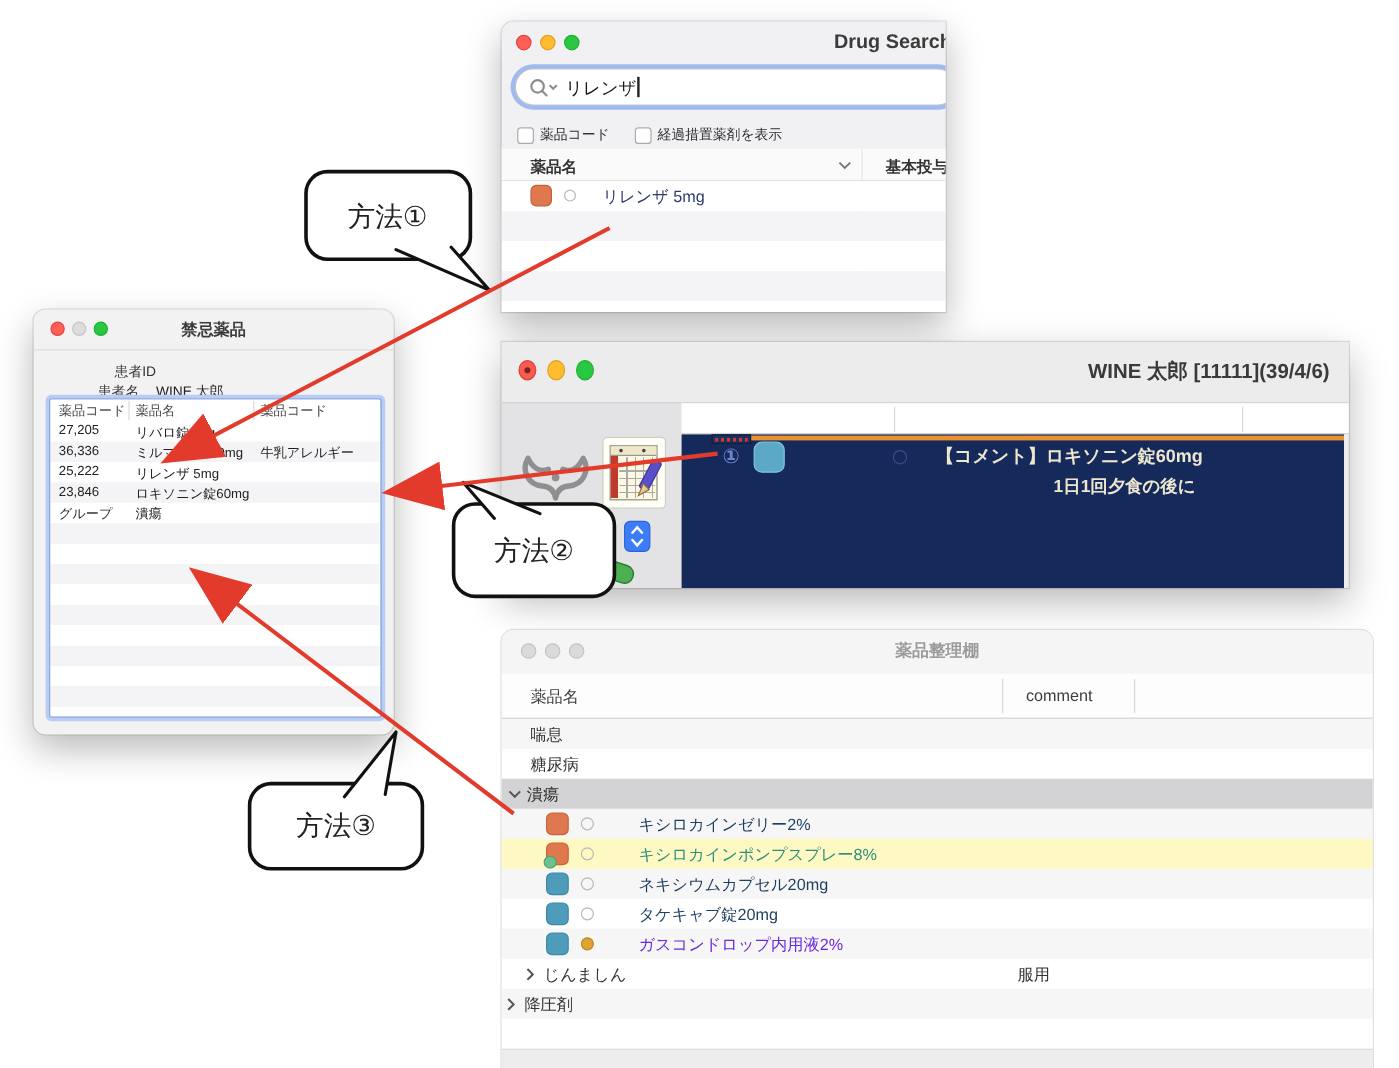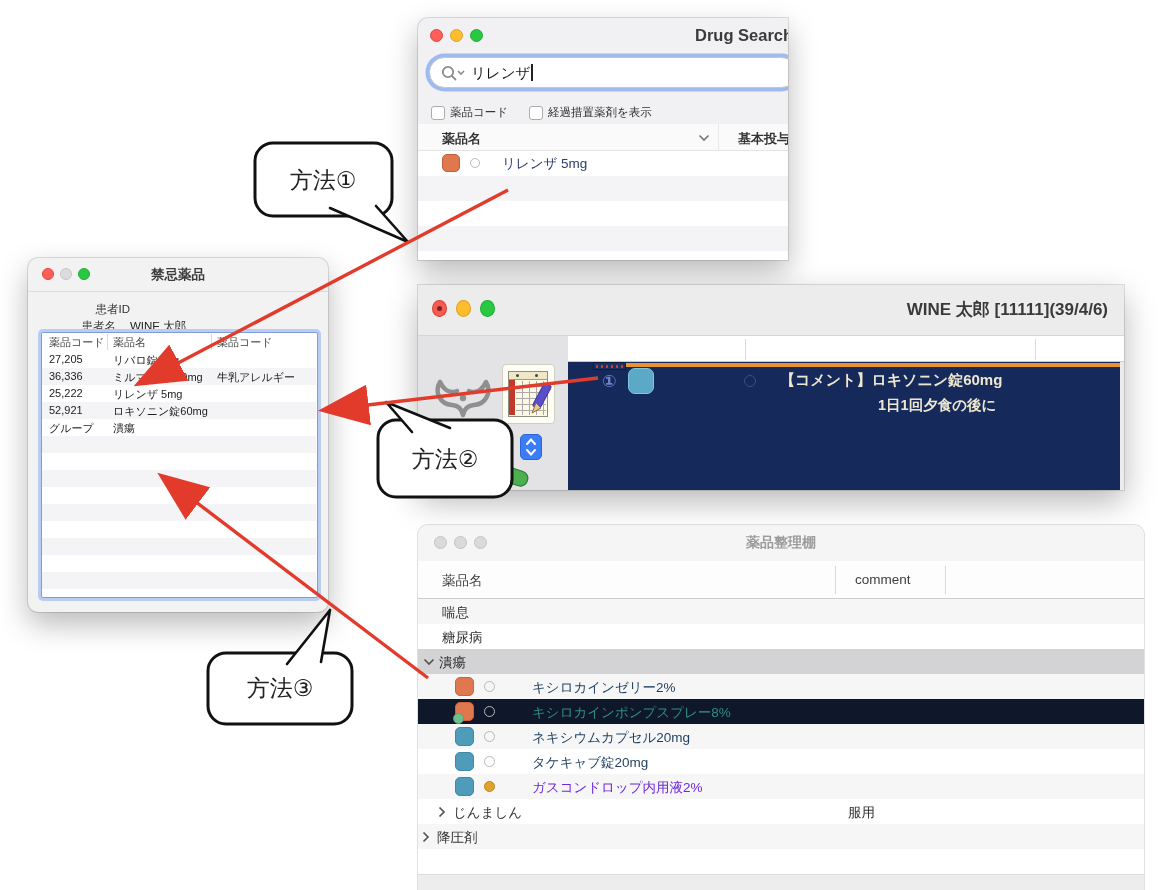--- a/index.html
+++ b/index.html
@@ -96,21 +96,21 @@
         <span class="abs nowrap" style="left:7px;top:2px;font-size:11px;color:#222;">36,336</span>
         <span class="abs nowrap" style="left:71px;top:2px;font-size:11px;color:#222;">ミルマグ錠350mg</span>
         <span class="abs nowrap" style="left:175px;top:2px;font-size:11px;color:#222;">牛乳アレルギー</span>
       </div>
       <div class="abs" style="left:0;top:52px;width:274px;height:17px;background:#fff;">
         <span class="abs nowrap" style="left:7px;top:2px;font-size:11px;color:#222;">25,222</span>
         <span class="abs nowrap" style="left:71px;top:2px;font-size:11px;color:#222;">リレンザ 5mg</span>
         <span class="abs nowrap" style="left:175px;top:2px;font-size:11px;color:#222;"></span>
       </div>
       <div class="abs" style="left:0;top:69px;width:274px;height:17px;background:#f4f4f6;">
-        <span class="abs nowrap" style="left:7px;top:2px;font-size:11px;color:#222;">52,921</span>
+        <span class="abs nowrap" style="left:7px;top:2px;font-size:11px;color:#222;">23,846</span>
         <span class="abs nowrap" style="left:71px;top:2px;font-size:11px;color:#222;">ロキソニン錠60mg</span>
         <span class="abs nowrap" style="left:175px;top:2px;font-size:11px;color:#222;"></span>
       </div>
       <div class="abs" style="left:0;top:86px;width:274px;height:17px;background:#fff;">
         <span class="abs nowrap" style="left:7px;top:2px;font-size:11px;color:#222;">グループ</span>
         <span class="abs nowrap" style="left:71px;top:2px;font-size:11px;color:#222;">潰瘍</span>
         <span class="abs nowrap" style="left:175px;top:2px;font-size:11px;color:#222;"></span>
       </div>
       <div class="abs" style="left:0;top:103px;width:274px;height:160px;background:repeating-linear-gradient(to bottom,#f4f4f6 0 17px,#ffffff 17px 34px);"></div>
     </div>
@@ -205,21 +205,21 @@
         <polyline points="1.5,1.5 6,6 10.5,1.5" fill="none" stroke="#555" stroke-width="1.7"></polyline>
       </svg>
       <span class="abs nowrap" style="left:21px;top:5px;font-size:13.5px;font-weight:500;color:#2b2b2b;">潰瘍</span>
     </div>
 
     <div class="abs" style="left:0;top:149px;width:726px;height:25px;background:#f6f6f7;">
       <span class="chip" style="left:37px;top:3px;width:19px;height:19px;background:#e0784f;border:1px solid #cc6239;"></span>
       <span class="radio" style="left:66px;top:7px;width:11px;height:11px;border:1.5px solid #b8b8b8;"></span>
       <span class="abs nowrap" style="left:114px;top:5px;font-size:13.5px;color:#1d3e5e;">キシロカインゼリー2%</span>
     </div>
-    <div class="abs" style="left:0;top:174px;width:726px;height:25px;background:#0f172a;">
+    <div class="abs" style="left:0;top:174px;width:726px;height:25px;background:#fef9c3;">
       <span class="chip" style="left:37px;top:3px;width:19px;height:19px;background:#e0784f;border:1px solid #cc6239;"></span>
       <span class="abs" style="left:35px;top:14px;width:9px;height:9px;border-radius:50%;background:#6fbf8e;border:1px solid #54a274;"></span>
       <span class="radio" style="left:66px;top:7px;width:11px;height:11px;border:1.5px solid #b8b8b8;"></span>
       <span class="abs nowrap" style="left:114px;top:5px;font-size:13.5px;color:#2e8f7d;">キシロカインポンプスプレー8%</span>
     </div>
     <div class="abs" style="left:0;top:199px;width:726px;height:25px;background:#f6f6f7;">
       <span class="chip" style="left:37px;top:3px;width:19px;height:19px;background:#4f9cba;border:1px solid #3d89a8;"></span>
       <span class="radio" style="left:66px;top:7px;width:11px;height:11px;border:1.5px solid #b8b8b8;"></span>
       <span class="abs nowrap" style="left:114px;top:5px;font-size:13.5px;color:#1d3e5e;">ネキシウムカプセル20mg</span>
     </div>

